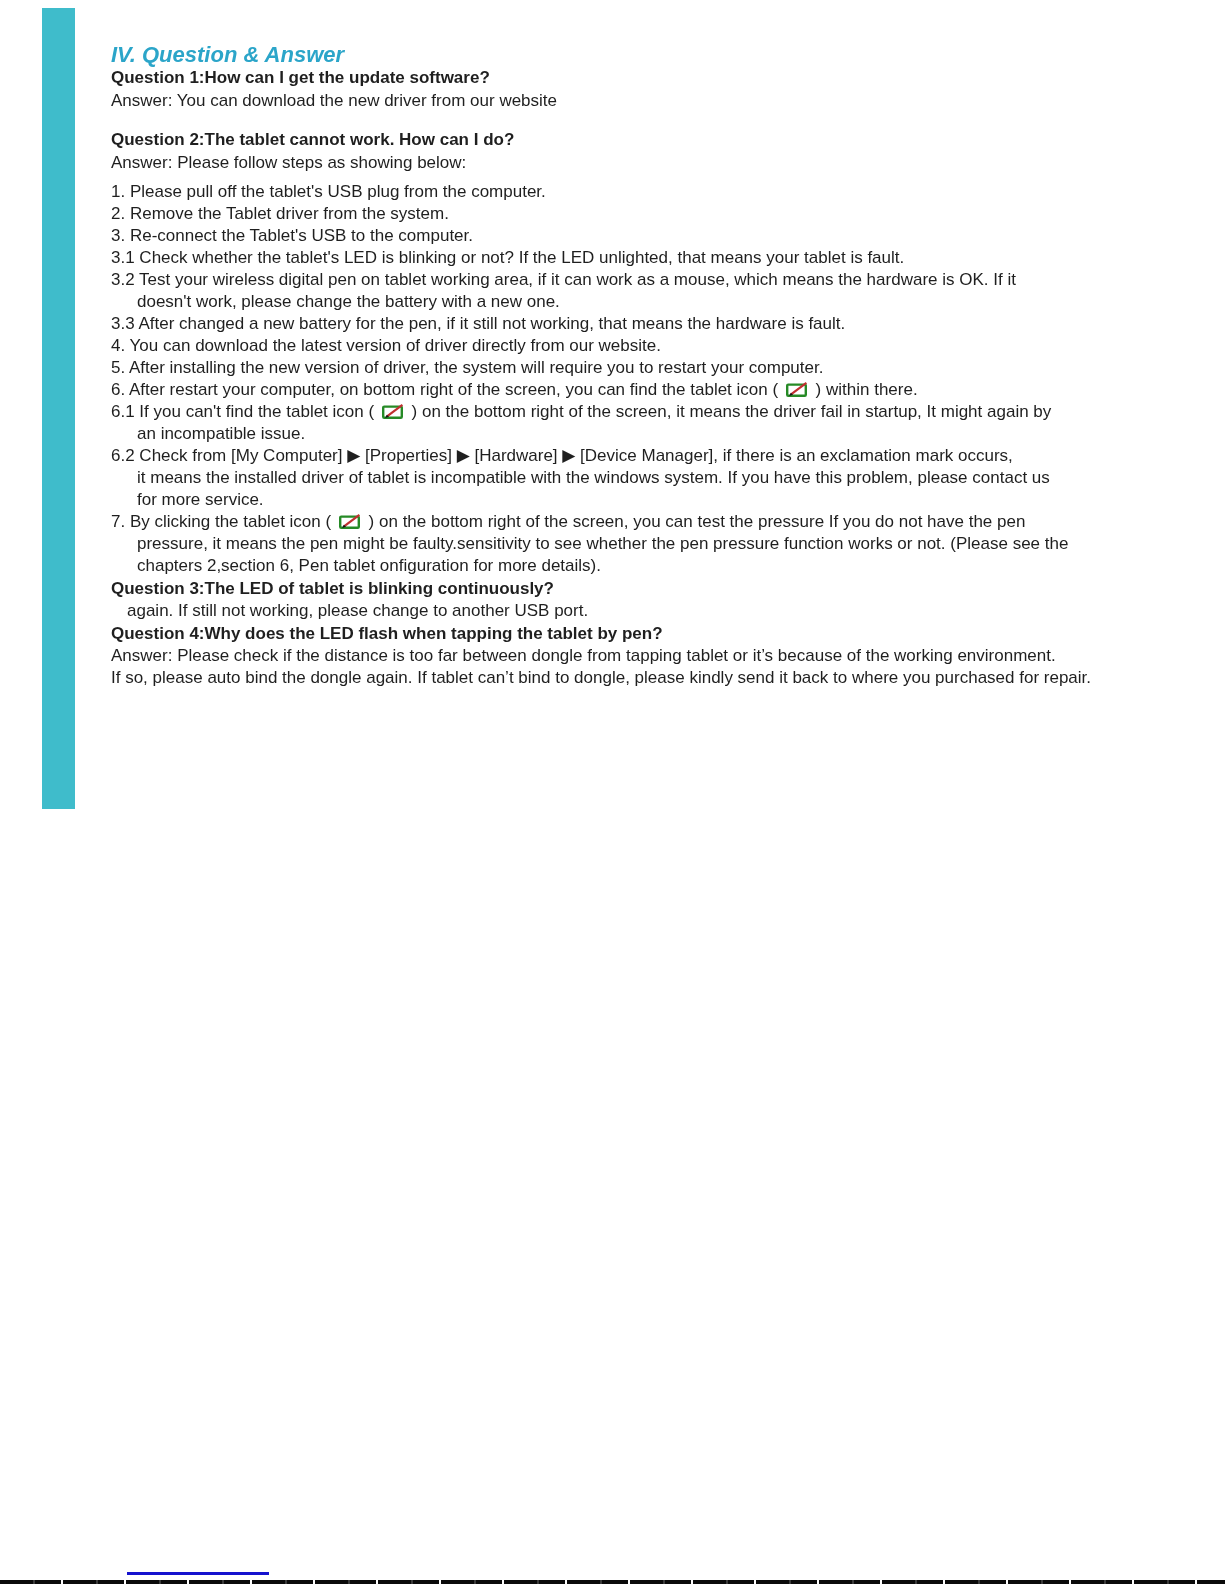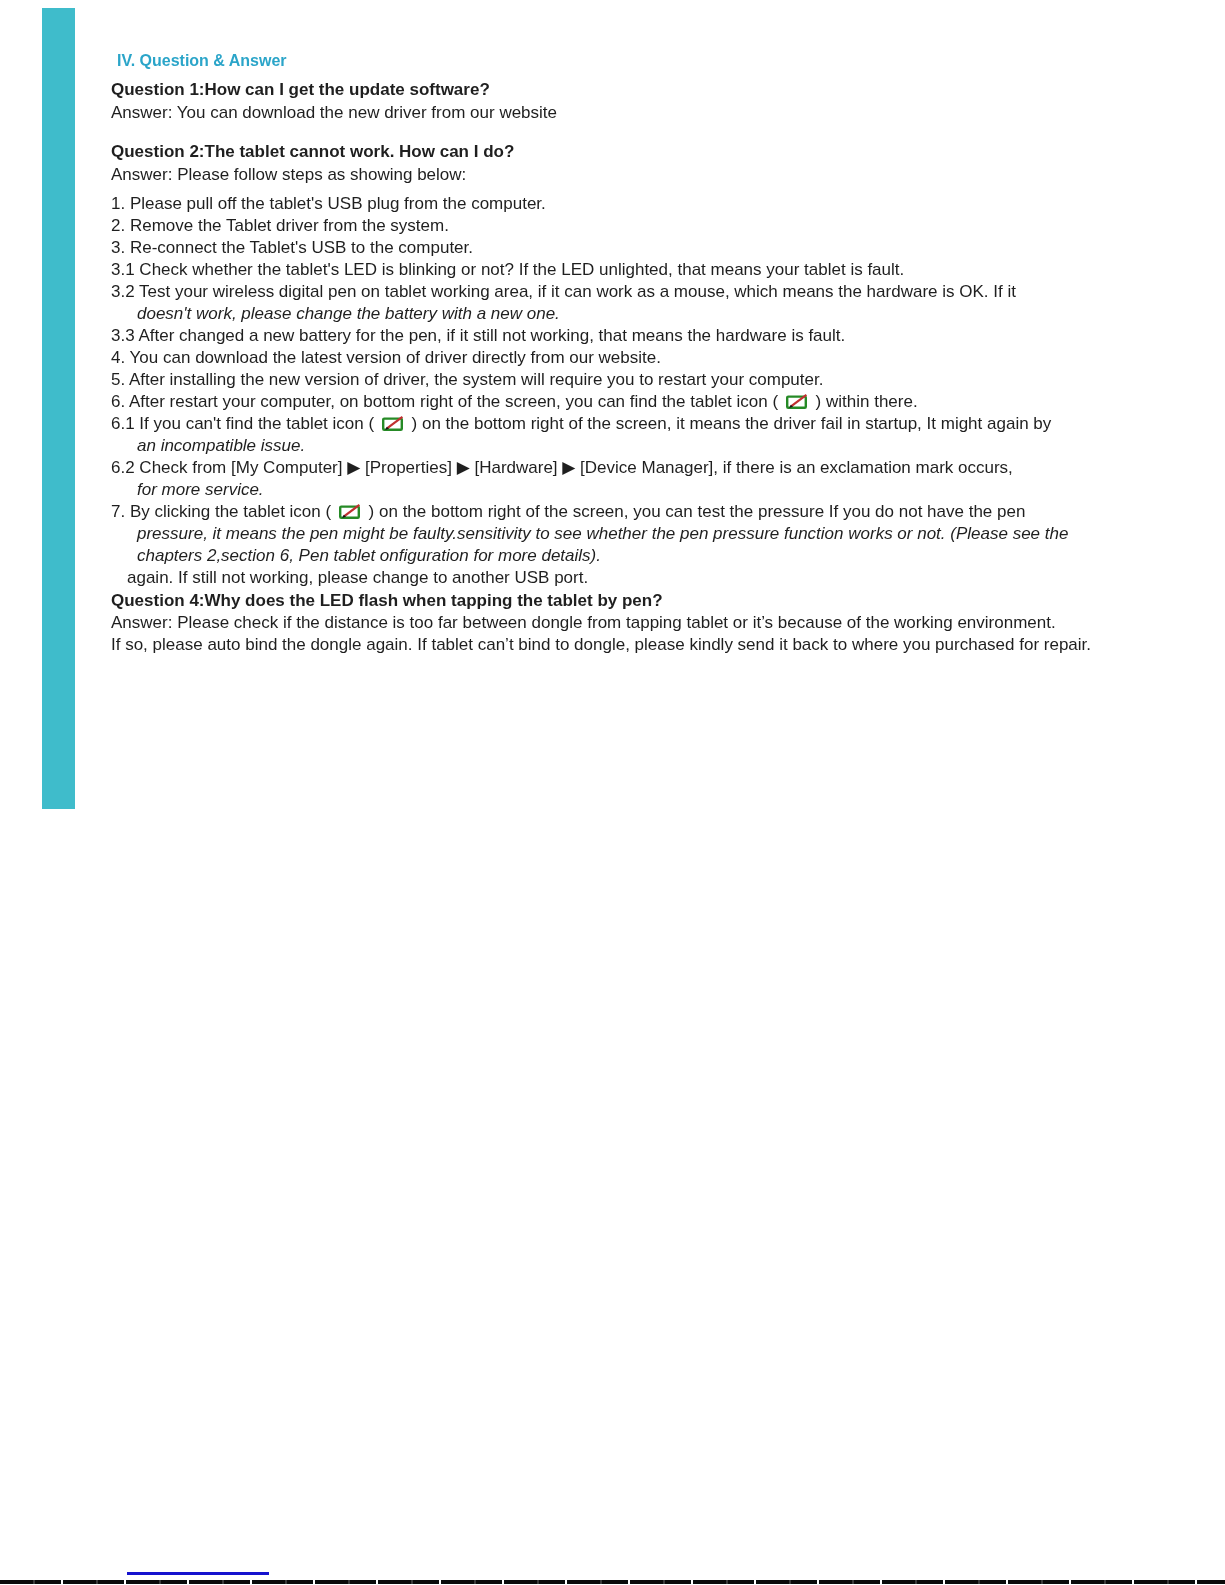--- a/index.html
+++ b/index.html
@@ -22,43 +22,44 @@
     height: 801px;
     background: var(--accent_teal, #3FBCCB);
   }
   .content {
     position: absolute;
     left: 111px;
     top: 44px;
     width: 1108px;
   }
   .section-title {
-    margin: 6px;
-    font-size: 16px;
+    margin: 0;
+    font-size: 22px;
     line-height: 22px;
     font-weight: bold;
     color: var(--heading_blue, #2BA5C9);
     white-space: nowrap;
+    font-style: italic;
   }
   .q-heading {
     font-weight: bold;
     line-height: 23px;
     white-space: nowrap;
   }
   .a-line {
     line-height: 23px;
     white-space: nowrap;
   }
   .gap-q2 { margin-top: 16px; }
   .steps { margin-top: 7px; }
   .line {
     line-height: 22px;
     white-space: nowrap;
   }
-  .s-indent { padding-left: 26px; font-style: italic; }
+  .s-indent { padding-left: 26px; }
   .a-indent { padding-left: 16px; }
   .b { font-weight: normal; text-align: right; }
   .inline-icon {
     display: inline-block;
     width: 22px;
     height: 15px;
     vertical-align: -2px;
     margin: 0 3px;
   }
   .inline-icon svg { display: block; }
@@ -121,32 +122,34 @@
 </span><span> ) within there.</span></div>
         <div class="line"><span>6.1 If you can't find the tablet icon ( </span><span class="inline-icon">
   <svg width="22" height="15" viewBox="0 0 22 15" xmlns="http://www.w3.org/2000/svg">
     <rect x="1.2" y="2.6" width="18.6" height="11.2" rx="1" fill="#ffffff" style="stroke: var(--icon_green, #268A26);" stroke-width="2.4"></rect>
     <path d="M5 12.3 L20.4 0.9" fill="none" style="stroke: var(--icon_red, #C03030);" stroke-width="2.2"></path>
     <path d="M3.1 13.9 L7 12.7 L4.8 10.7 Z" style="fill: var(--icon_nib, #151515);"></path>
   </svg>
 </span><span> ) on the bottom right of the screen, it means the driver fail in startup, It might again by</span></div>
         <div class="line s-indent"><span>an incompatible issue.</span></div>
         <div class="line"><span>6.2 Check from </span><span class="b">[My Computer] ▶ [Properties] ▶ [Hardware] ▶ [Device Manager]</span><span>, if there is an exclamation mark occurs,</span></div>
+        <div class="line s-indent"><span>it means the installed driver of tablet is incompatible with the windows system. If you have this problem, please contact us</span></div>
         <div class="line s-indent"><span>for more service.</span></div>
         <div class="line"><span>7. By clicking the tablet icon ( </span><span class="inline-icon">
   <svg width="22" height="15" viewBox="0 0 22 15" xmlns="http://www.w3.org/2000/svg">
     <rect x="1.2" y="2.6" width="18.6" height="11.2" rx="1" fill="#ffffff" style="stroke: var(--icon_green, #268A26);" stroke-width="2.4"></rect>
     <path d="M5 12.3 L20.4 0.9" fill="none" style="stroke: var(--icon_red, #C03030);" stroke-width="2.2"></path>
     <path d="M3.1 13.9 L7 12.7 L4.8 10.7 Z" style="fill: var(--icon_nib, #151515);"></path>
   </svg>
 </span><span> ) on the bottom right of the screen, you can test the pressure If you do not have the pen</span></div>
         <div class="line s-indent"><span>pressure, it means the pen might be faulty.sensitivity to see whether the pen pressure function works or not. (Please see the</span></div>
         <div class="line s-indent"><span>chapters 2,section 6, Pen tablet onfiguration for more details).</span></div>
       </div>
 
+    <div class="q-heading">Question 3:The LED of tablet is blinking continuously?</div>
     <div>
         <div class="line a-indent">again. If still not working, please change to another USB port.</div>
       </div>
 
     <div class="q-heading">Question 4:Why does the LED flash when tapping the tablet by pen?</div>
     <div>
         <div class="line">Answer: Please check if the distance is too far between dongle from tapping tablet or it’s because of the working environment.</div>
         <div class="line">If so, please auto bind the dongle again. If tablet can’t bind to dongle, please kindly send it back to where you purchased for repair.</div>
       </div>
   </main>

